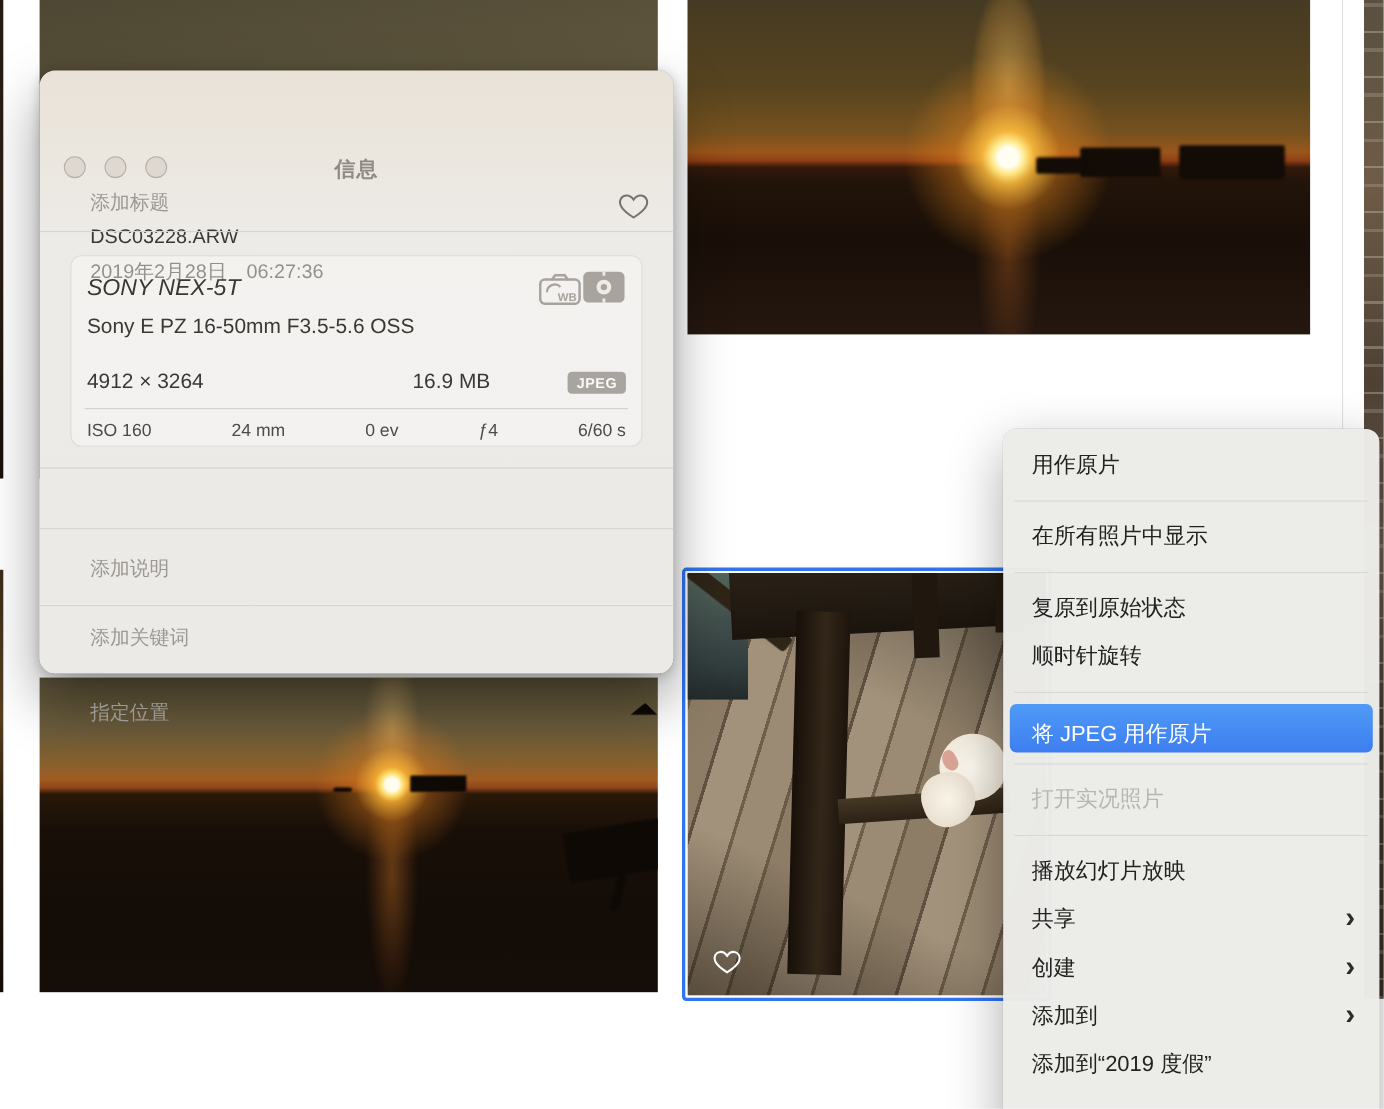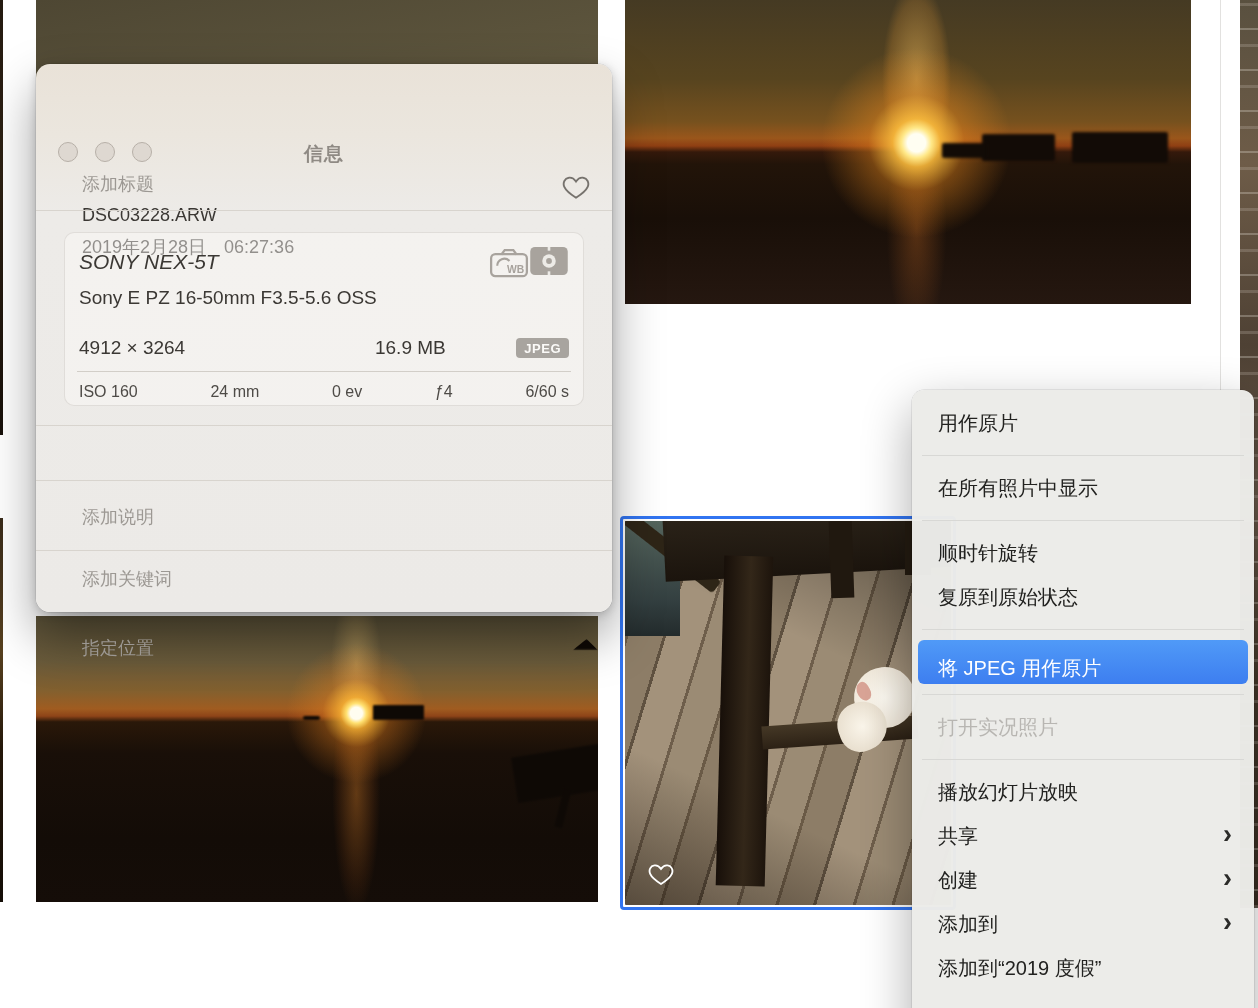--- a/index.html
+++ b/index.html
@@ -280,24 +280,24 @@
 <div class="abs menu">
   <div class="mi">
       <span>用作原片</span>
     </div>
   <div class="msep"></div>
   <div class="mi">
       <span>在所有照片中显示</span>
     </div>
   <div class="msep"></div>
   <div class="mi">
+      <span>复原到原始状态</span>
+    </div>
+  <div class="mi">
       <span>顺时针旋转</span>
-    </div>
-  <div class="mi">
-      <span>复原到原始状态</span>
     </div>
   <div class="msep"></div>
   <div class="mi hl">
       <span>将 JPEG 用作原片</span>
     </div>
   <div class="msep"></div>
   <div class="mi disabled">
       <span>打开实况照片</span>
     </div>
   <div class="msep"></div>

